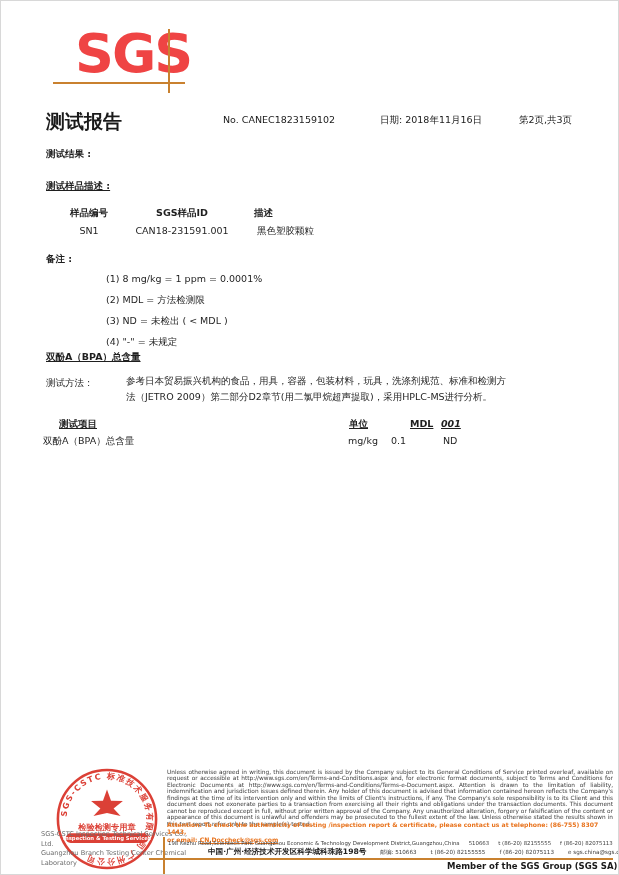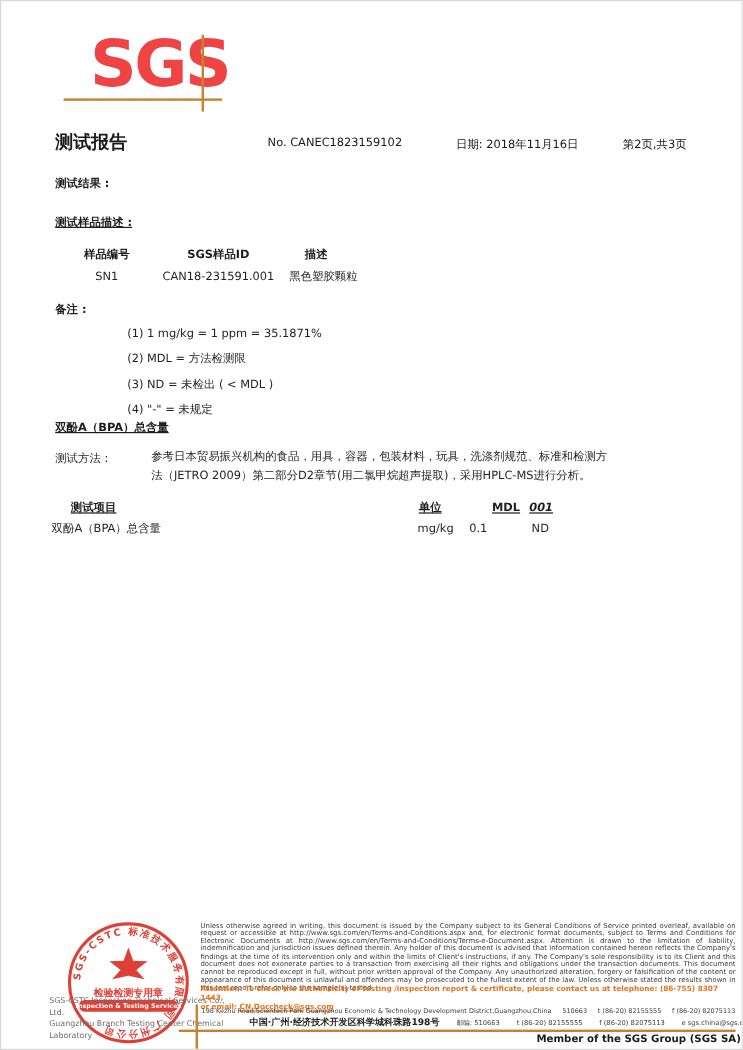--- a/index.html
+++ b/index.html
@@ -7,21 +7,21 @@
     position:relative;width:617px;height:873px;background:#fff;
     border:1px solid #d8d8d8;overflow:hidden;
     font-family:"DejaVu Sans","Liberation Sans",sans-serif;
     color:#222;
   }
   .abs{position:absolute;}
   
   .logo-text{font-size:54px;font-weight:bold;color:#ef4444;letter-spacing:-2px;line-height:1;}
   .orange-line{background:#c9812f;}
   
-  .doc-title{font-size:15px;font-weight:bold;color:#1a1a1a;}
+  .doc-title{font-size:19px;font-weight:bold;color:#1a1a1a;}
   .hdr{font-size:9.5px;color:#1a1a1a;}
   
   .b{font-size:9.5px;color:#1f1f1f;line-height:1.35;}
   .bold{font-weight:bold;}
   .und{text-decoration:underline;}
   .ital{font-style:italic;}
   .ctr{text-align:center;}
   
   .legal{font-size:5.8px;line-height:1.12;color:#3c3c3c;text-align:justify;}
   .attention{font-size:6.1px;line-height:1.2;color:#e8731d;font-weight:bold;}
@@ -49,25 +49,25 @@
 
   <div class="abs b bold" style="left:45px;top:147px;">测试结果 :</div>
   <div class="abs b bold und" style="left:45px;top:179px;">测试样品描述 :</div>
 
   <div>
     <div class="abs b bold ctr" style="left:52px;top:206px;width:72px;">样品编号</div>
     <div class="abs b bold ctr" style="left:122px;top:206px;width:118px;">SGS样品ID</div>
     <div class="abs b bold" style="left:253px;top:206px;">描述</div>
     <div class="abs b ctr" style="left:52px;top:224px;width:72px;">SN1</div>
     <div class="abs b ctr" style="left:122px;top:224px;width:118px;">CAN18-231591.001</div>
-    <div class="abs b" style="left:240px;top:224px;text-align:center;">黑色塑胶颗粒</div>
+    <div class="abs b" style="left:256px;top:224px;text-align:center;">黑色塑胶颗粒</div>
   </div>
 
   <div class="abs b bold" style="left:45px;top:252px;">备注 :</div>
-  <div class="abs b" style="left:105px;top:272px;">(1) 1 mg/kg = 1 ppm = 35.1871%</div>
+  <div class="abs b" style="left:105px;top:272px;">(1) 8 mg/kg = 1 ppm = 0.0001%</div>
   <div class="abs b" style="left:105px;top:293px;">(2) MDL = 方法检测限</div>
   <div class="abs b" style="left:105px;top:314px;">(3) ND = 未检出 ( &lt; MDL )</div>
   <div class="abs b" style="left:105px;top:335px;">(4) "-" = 未规定</div>
 
   <div class="abs b bold und" style="left:45px;top:350px;">双酚A（BPA）总含量</div>
   <div class="abs b" style="left:45px;top:376px;">测试方法 :</div>
   <div class="abs b" style="left:125px;top:374px;width:445px;">
     <div>参考日本贸易振兴机构的食品，用具，容器，包装材料，玩具，洗涤剂规范、标准和检测方</div>
     <div style="margin-top:3px;">法（JETRO 2009）第二部分D2章节(用二氯甲烷超声提取)，采用HPLC-MS进行分析。</div>
   </div>

